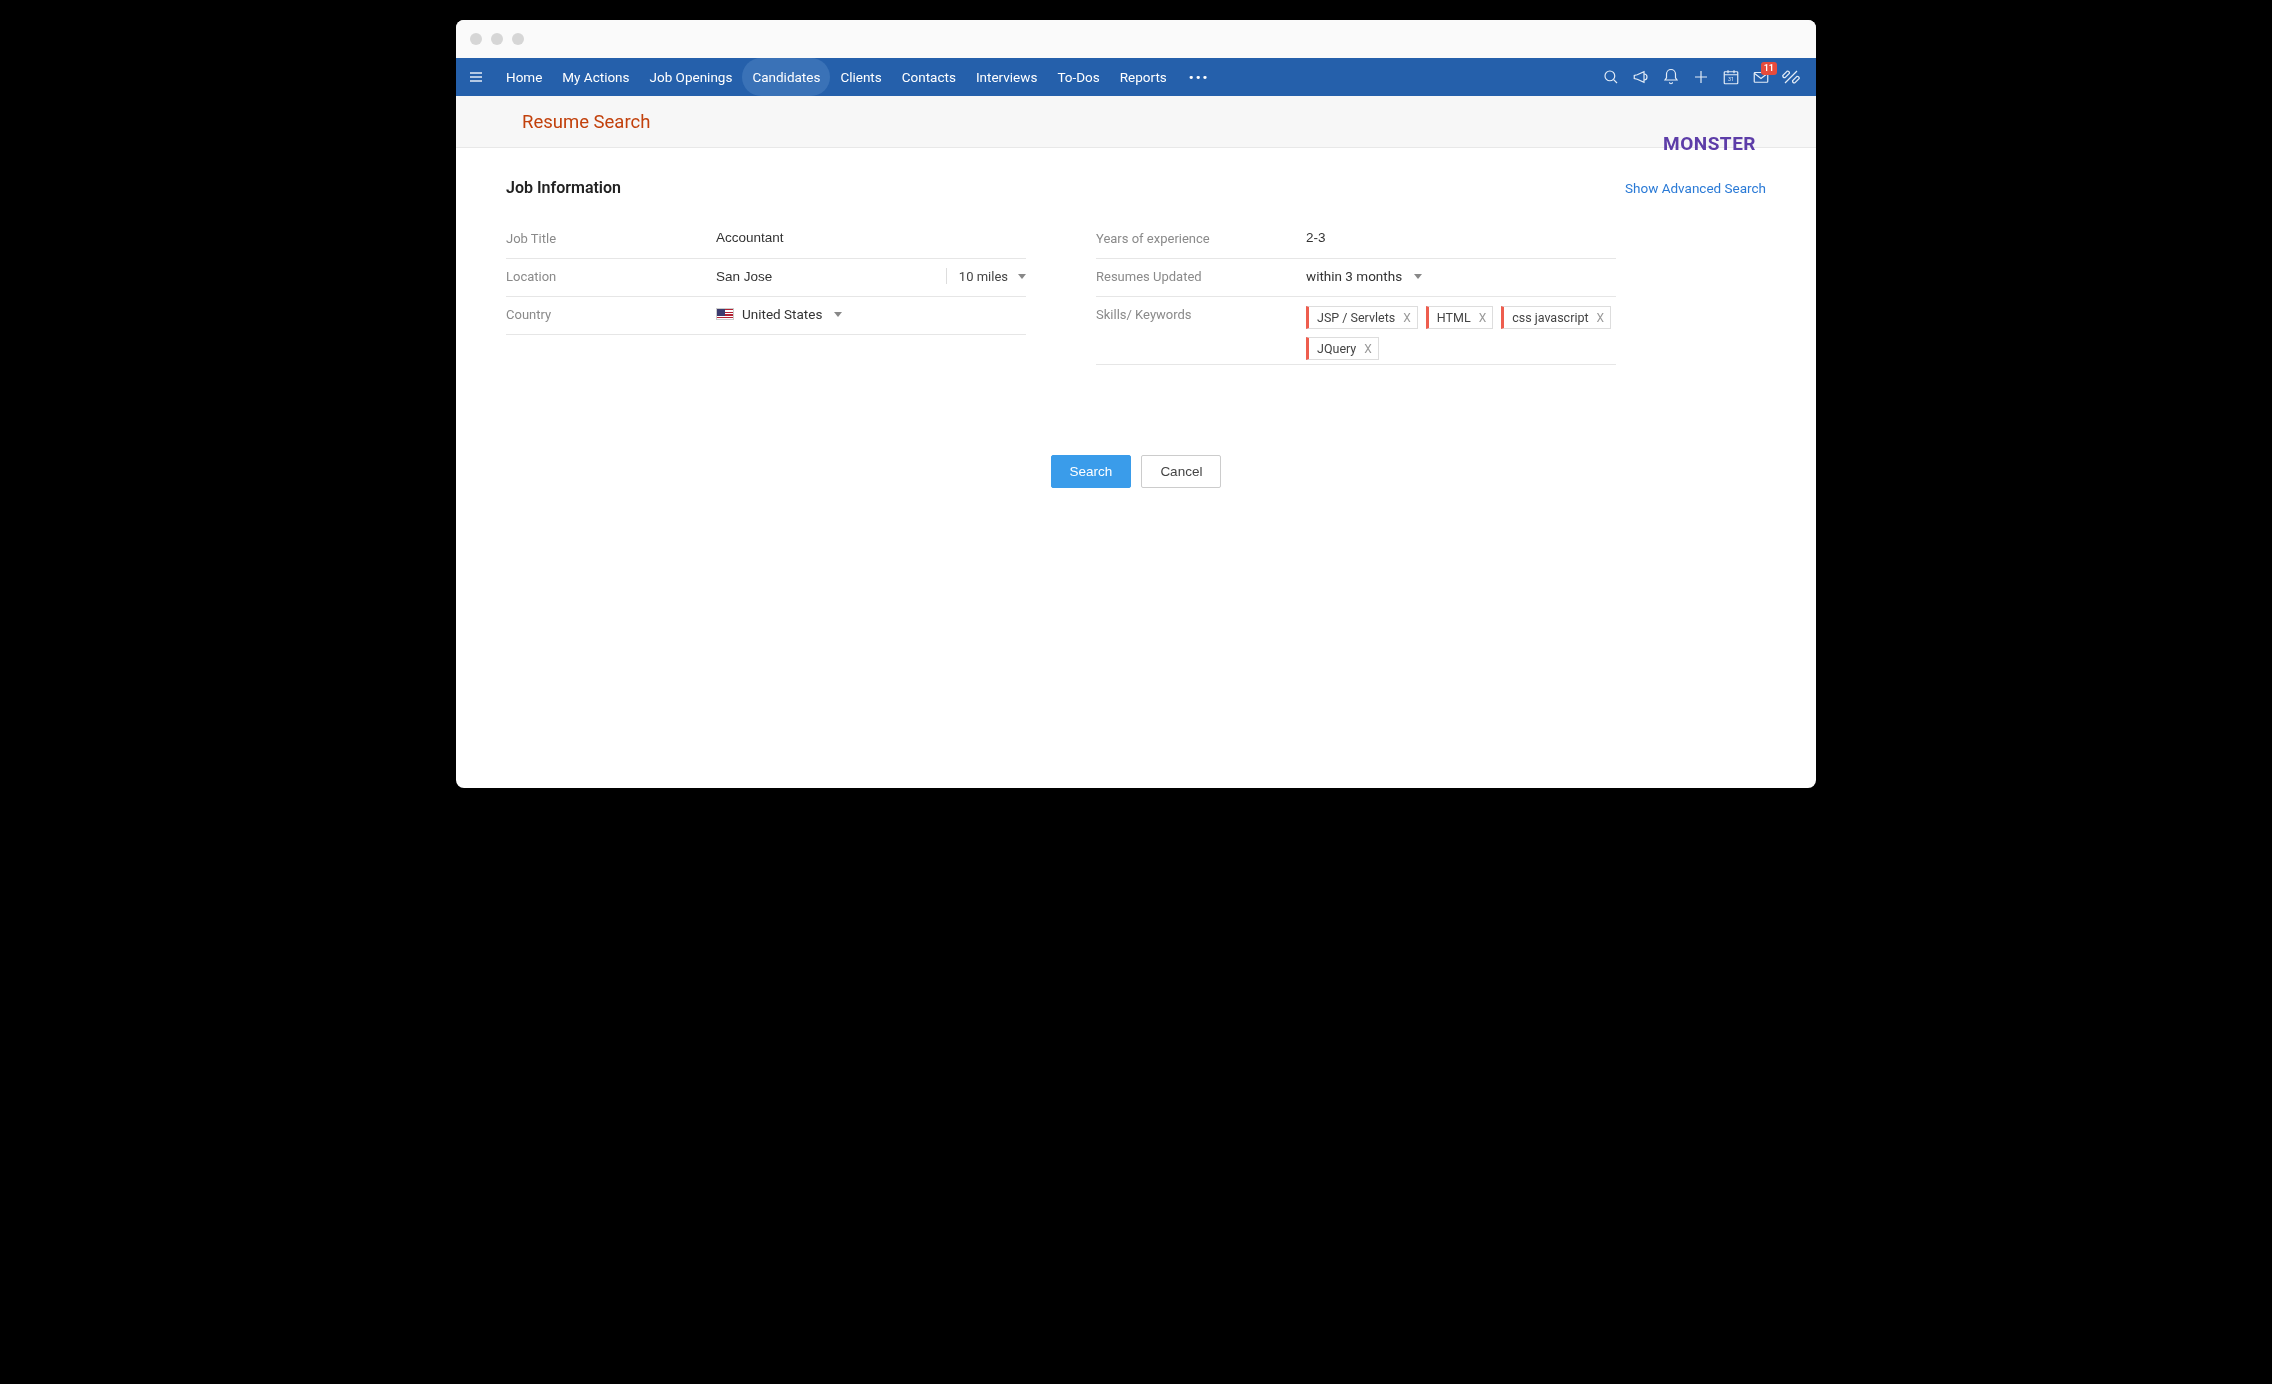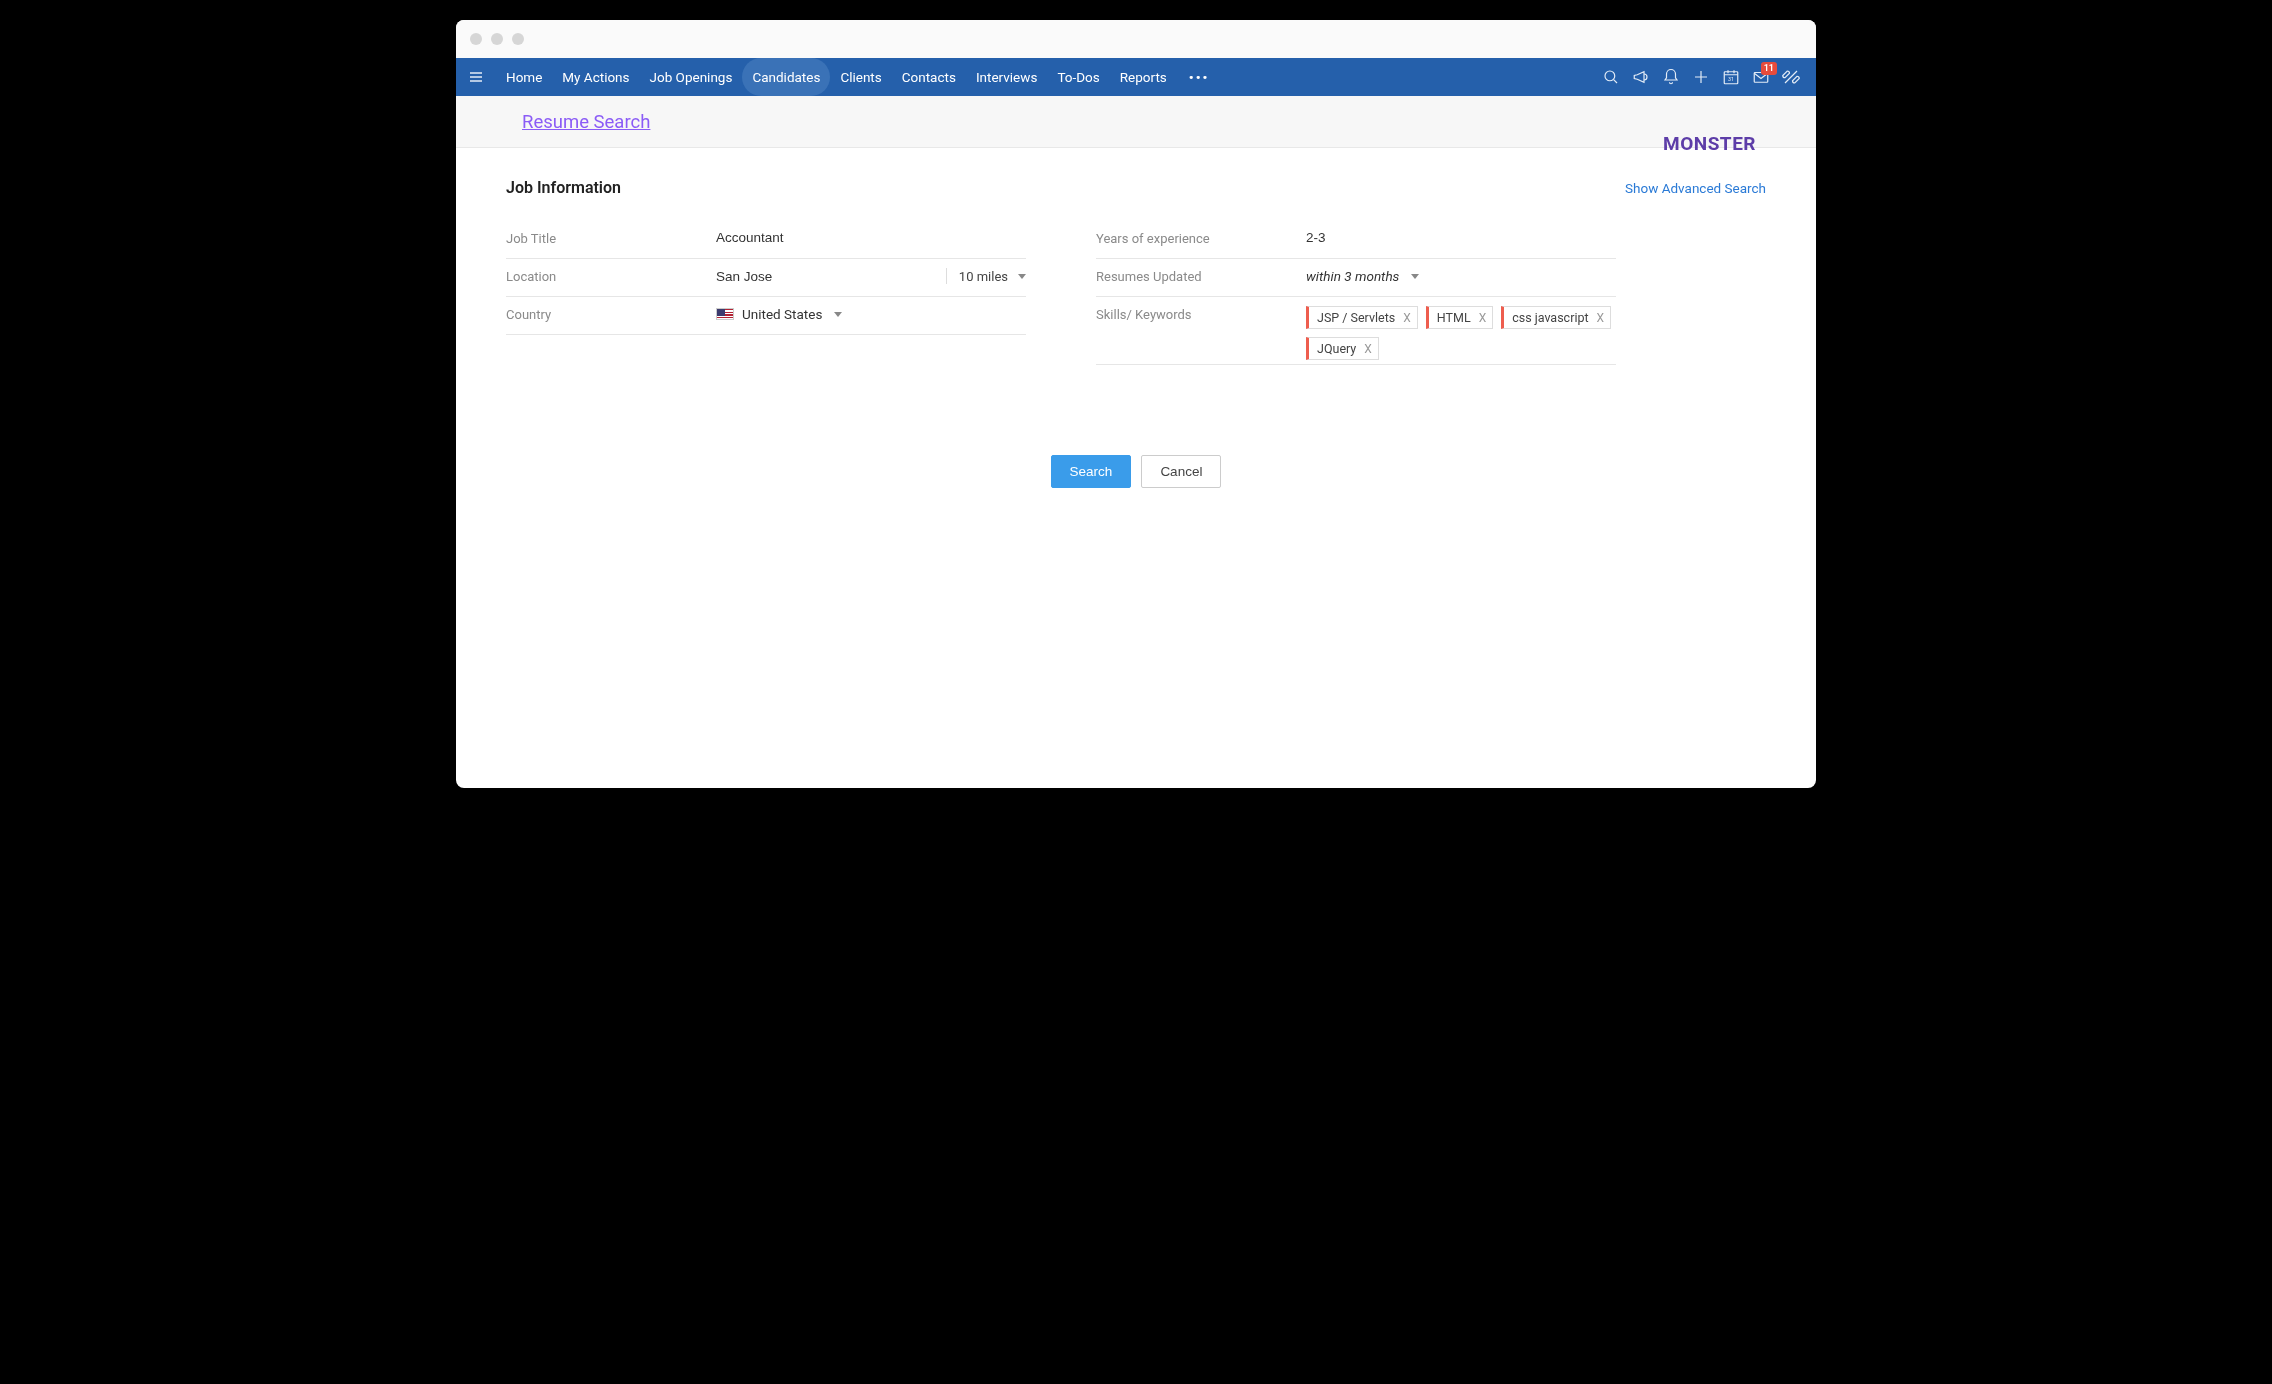--- a/index.html
+++ b/index.html
@@ -72,21 +72,21 @@
     font-weight: 600;
   }
   .subheader {
     height: 52px;
     background: #f7f7f7;
     border-bottom: 1px solid #e8e8e8;
     display: flex; align-items: center;
     padding: 0 60px 0 66px;
     justify-content: space-between;
   }
-  .page-title { font-size: 18.5px; font-weight: 400; color: #8b5cf6; text-decoration: underline; }
+  .page-title { font-size: 18.5px; font-weight: 400; color: #c2410c; }
   .brand-logo {
     font-size: 19px; font-weight: 700;
     color: #5d3da8; letter-spacing: 0.5px;
     font-variant: small-caps;
     text-transform: uppercase;
     margin-top: 43px;
   }
   .content {
     padding: 30px 50px 60px 50px;
     min-height: 640px;
@@ -155,21 +155,21 @@
       #b22234 32% 40%, #fff 40% 48%, #b22234 48% 56%, #fff 56% 64%,
       #b22234 64% 72%, #fff 72% 80%, #b22234 80% 88%, #fff 88% 100%
     );
     position: relative; border: 0.5px solid #ccc;
   }
   .flag-us::before {
     content: ""; position: absolute; top: 0; left: 0;
     width: 8px; height: 7px; background: #3c3b6e;
   }
   .country-select { display: flex; align-items: center; gap: 8px; cursor: pointer; }
-  .dropdown-value { display: flex; align-items: center; gap: 8px; cursor: pointer; font-style: italic; }
+  .dropdown-value { display: flex; align-items: center; gap: 8px; cursor: pointer; }
   .tags { display: flex; flex-wrap: wrap; gap: 8px; }
   .tag {
     display: flex; align-items: center;
     border: 1px solid #ddd;
     border-left: 3px solid #ee5d4e;
     padding: 3px 6px 3px 8px;
     font-size: 12.5px; color: #444;
     background: #fff;
     cursor: default;
   }

